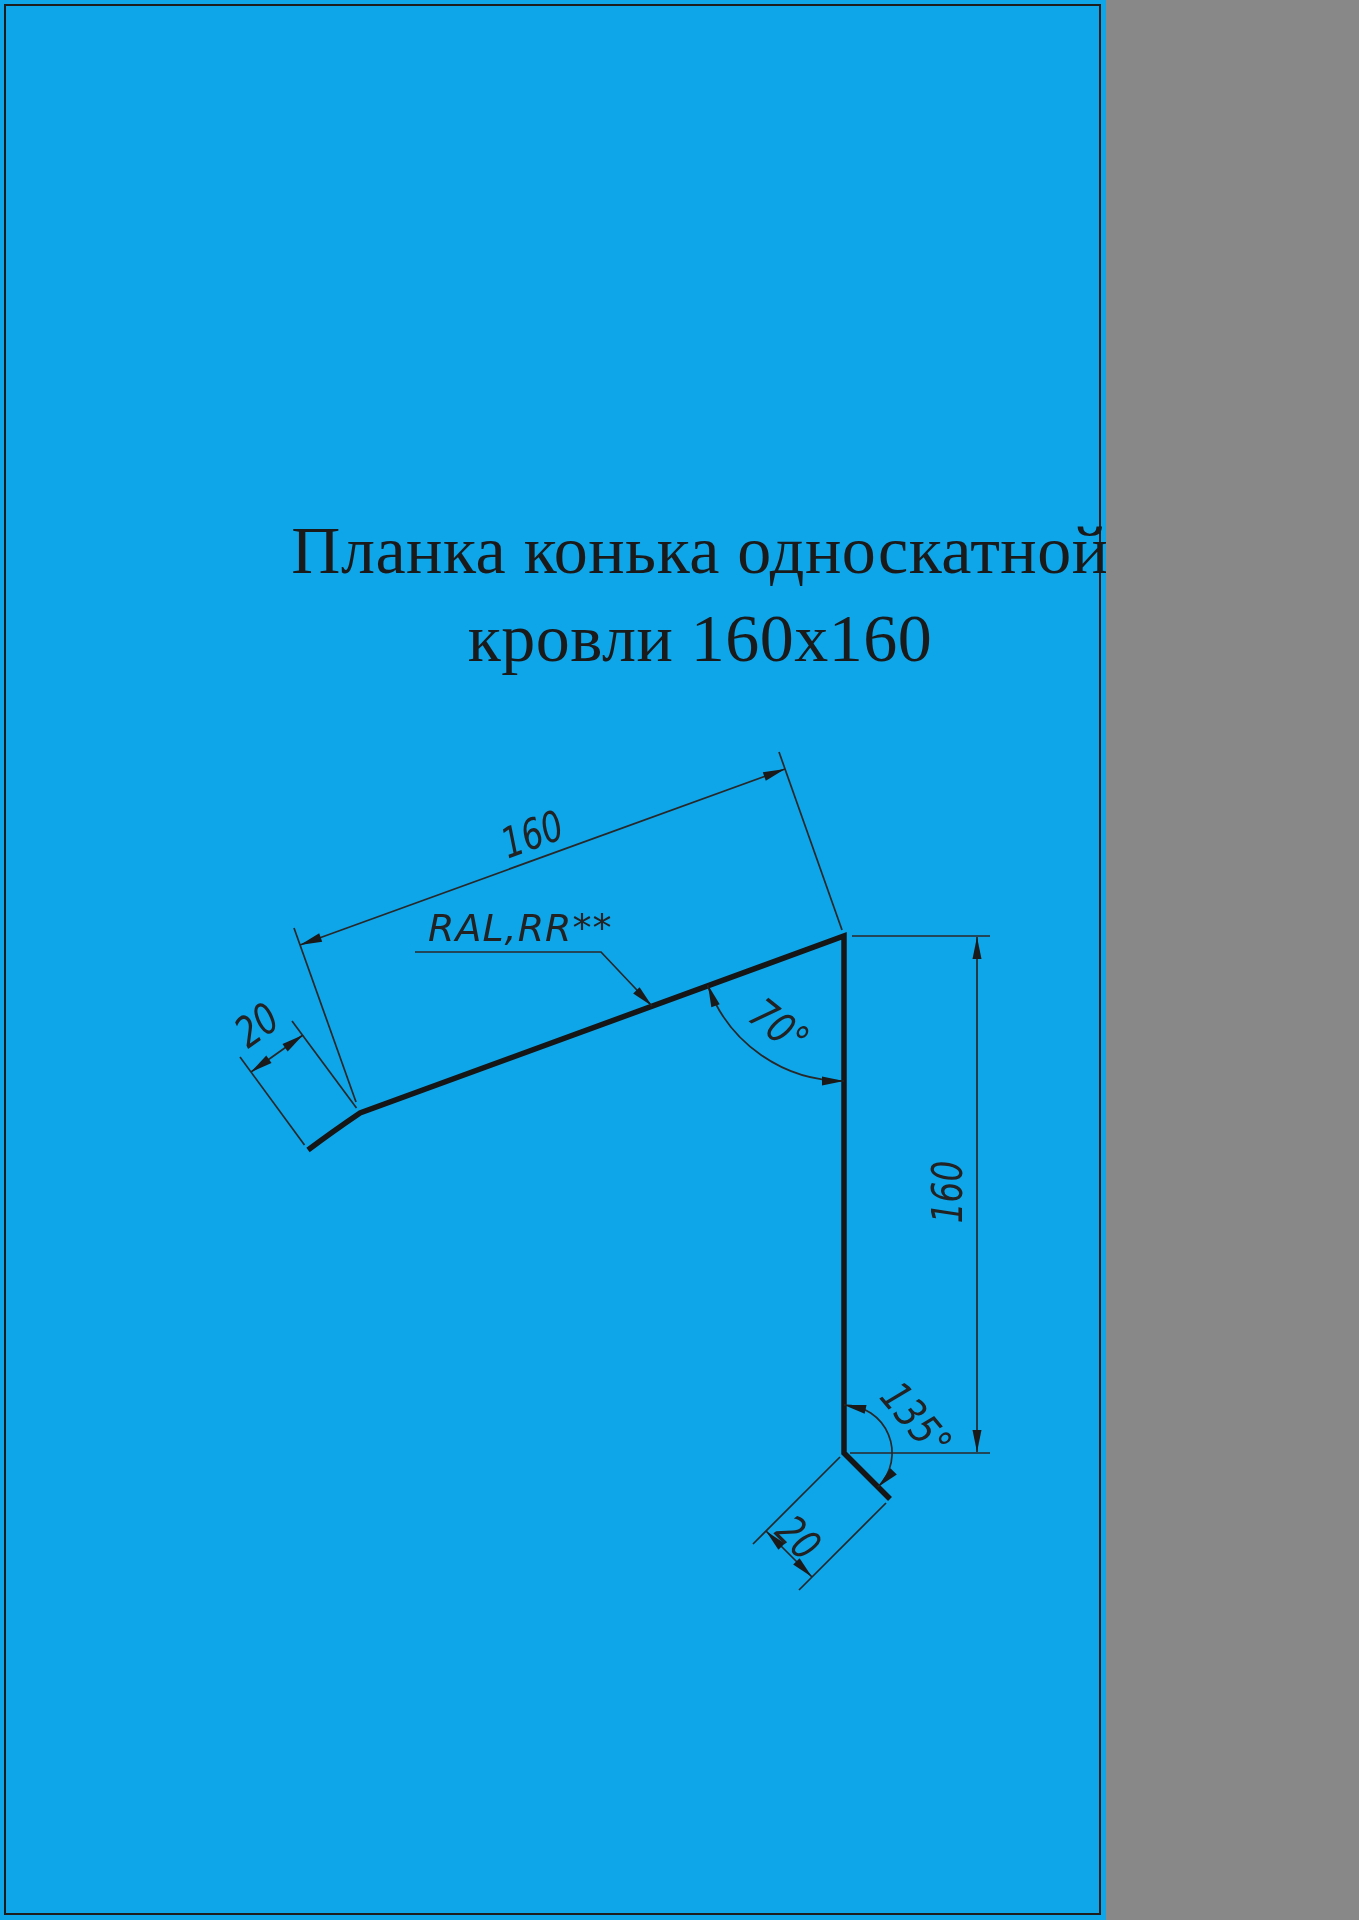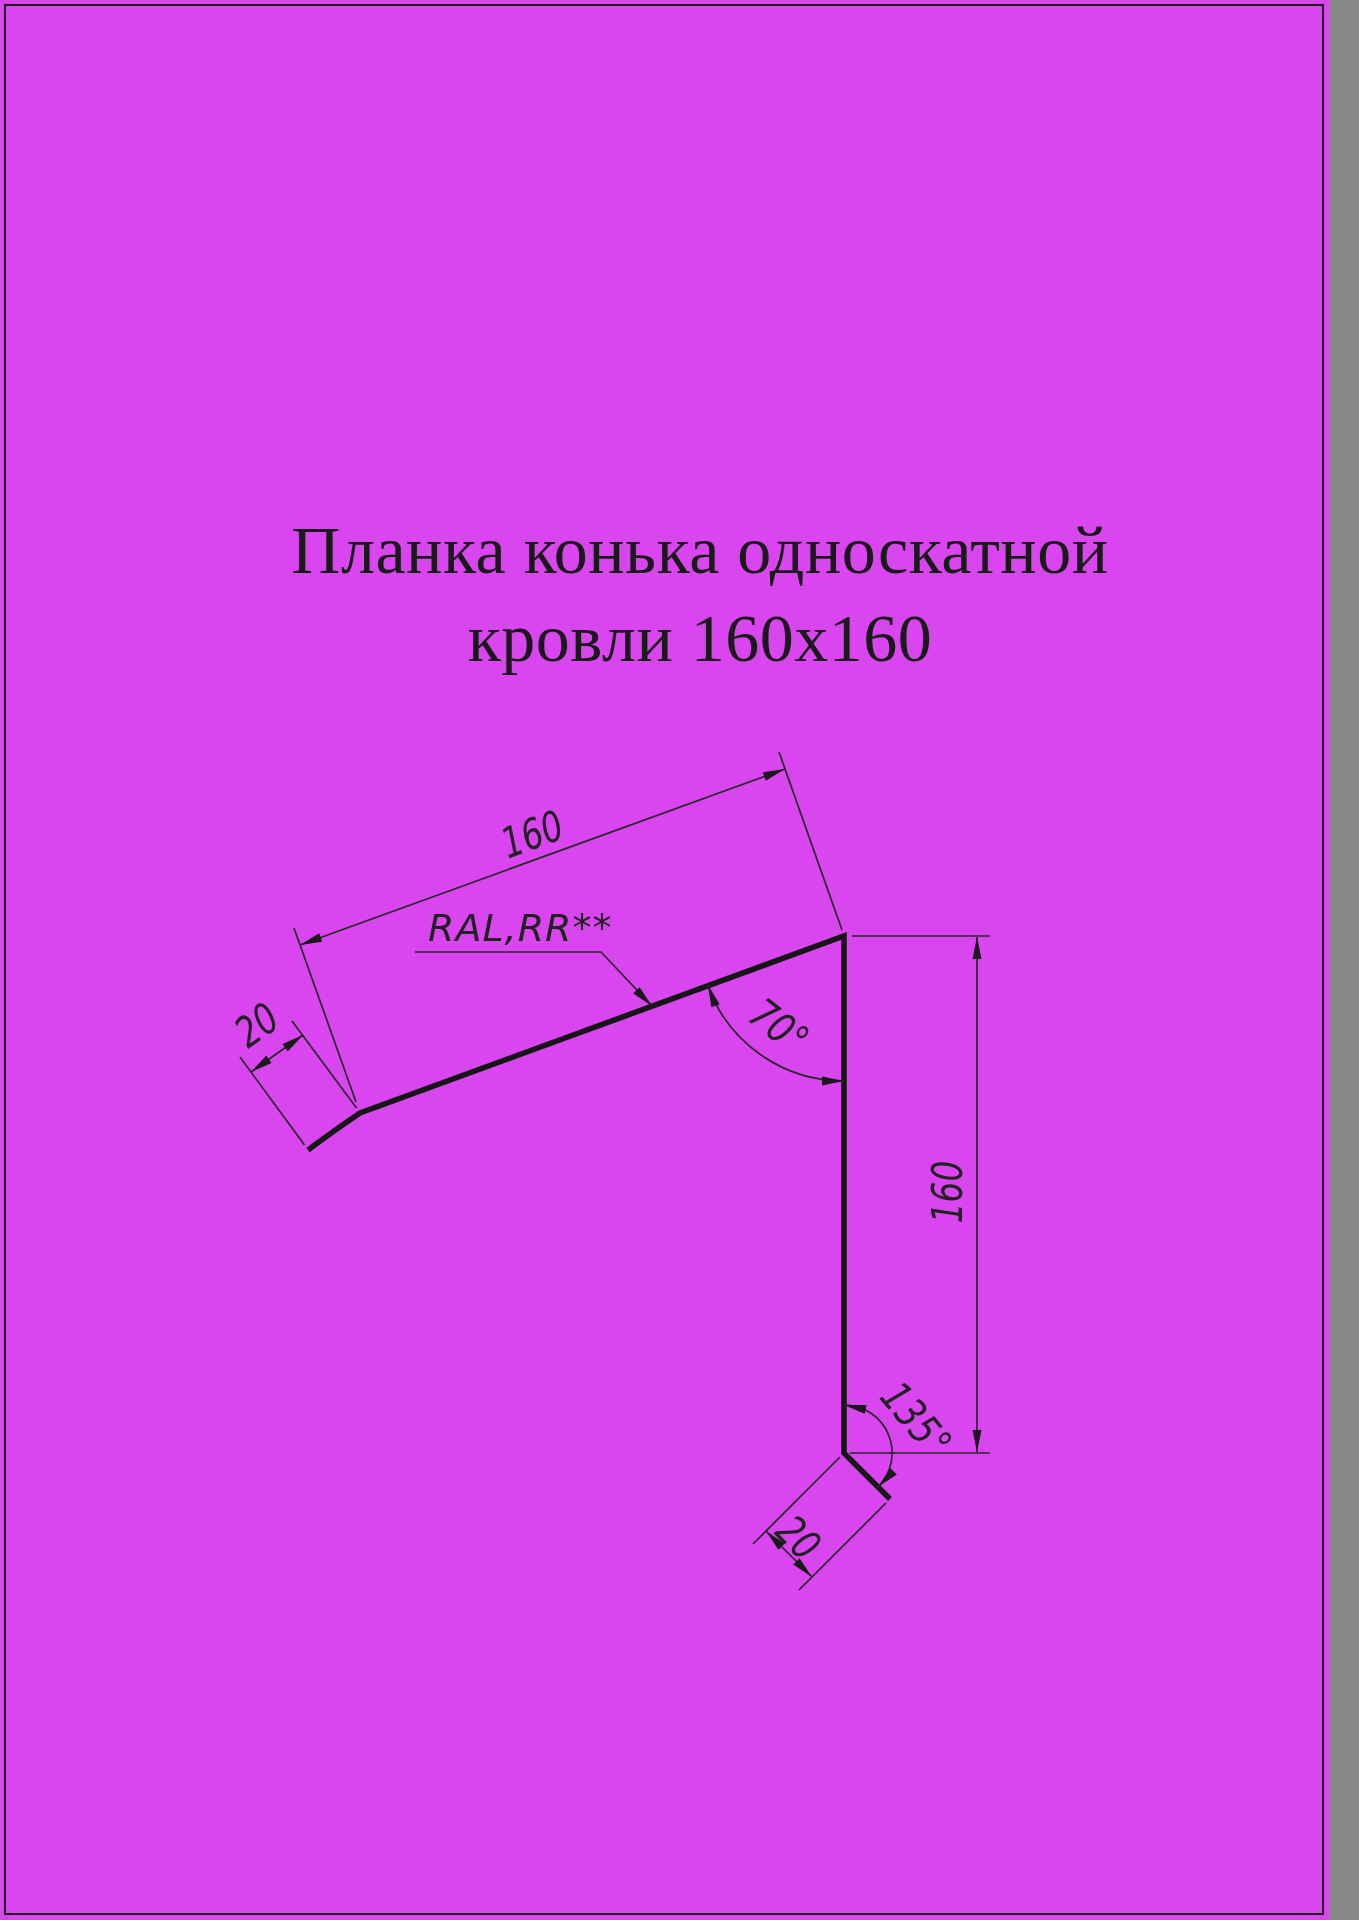--- a/index.html
+++ b/index.html
@@ -1,19 +1,19 @@
 <!DOCTYPE html>
 <html><head>
 <meta charset="utf-8">
 <style>
   html,body{margin:0;padding:0;background:#888;}
   .page{
     position:relative;
-    width:1329px;height:1920px;
-    background:#d946ef;
+    width:1106px;height:1920px;
+    background:#0ea5e9;
     font-family:"Liberation Serif", serif;
     overflow:hidden;
   }
   .page-border{
     position:absolute;
     left:4px;top:4px;right:5px;bottom:5px;
     border:2px solid #1d1d1d;
     pointer-events:none;
   }
   .title-block{

